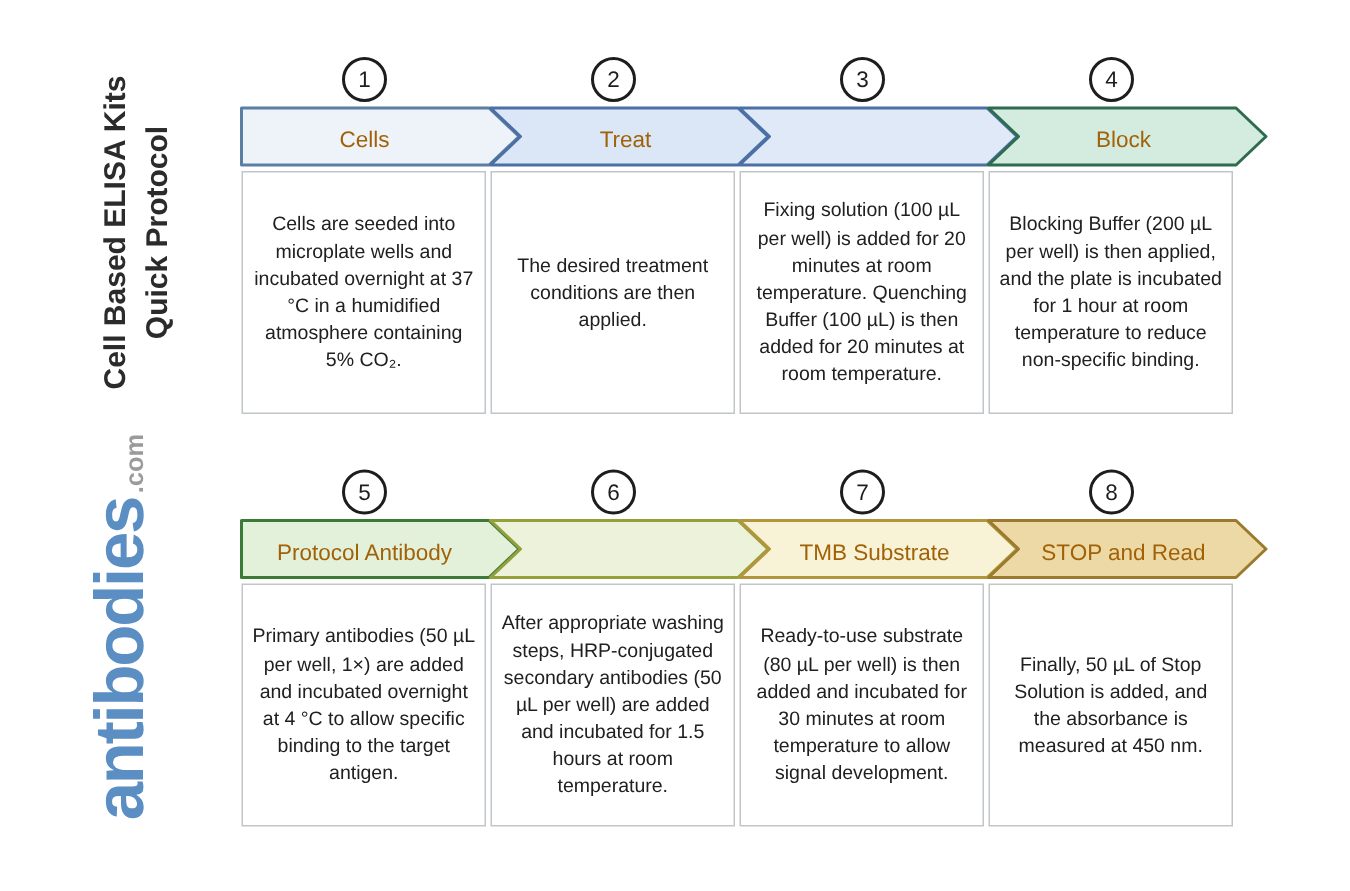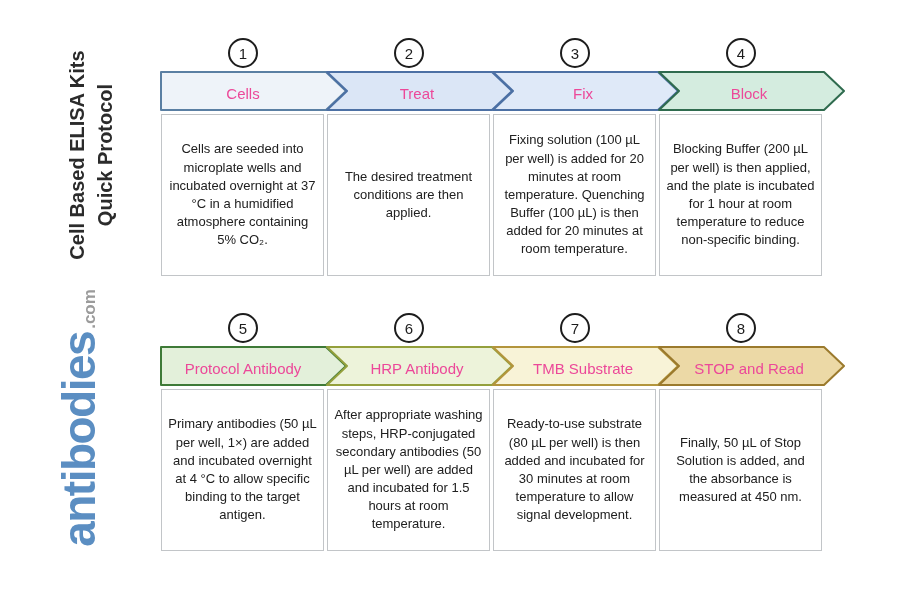--- a/index.html
+++ b/index.html
@@ -85,21 +85,21 @@
   .arrow-label {
     position: absolute;
     left: 0;
     top: 33px;
     width: 166px;
     height: 44px;
     display: flex;
     align-items: center;
     justify-content: center;
     font-size: 15px;
-    color: #ec4899;
+    color: #a16207;
     box-sizing: border-box;
     pointer-events: none;
   }
   .notched .arrow-label { padding-left: 16px; }
 
   .desc-box {
     position: absolute;
     left: 1px;
     top: 76px;
     width: 163px;
@@ -163,21 +163,20 @@
       </div>
     </div>
 
     <div class="step notched" style="left:332px; z-index:3;">
       <div class="circle">
         <span>3</span>
       </div>
       <svg class="arrow-svg" viewBox="0 0 188 40">
         <polygon points="1,1 166,1 186,20 166,39 1,39 21,20" stroke-width="2" stroke-linejoin="round" style="fill: rgb(223, 233, 248); stroke: rgb(76, 112, 164);"></polygon>
       </svg>
-      <div class="arrow-label">Fix</div>
       <div class="desc-box">
         <p>Fixing solution (100 µL per well) is added for 20 minutes at room temperature. Quenching Buffer (100 µL) is then added for 20 minutes at room temperature.</p>
       </div>
     </div>
 
     <div class="step notched" style="left:498px; z-index:4;">
       <div class="circle">
         <span>4</span>
       </div>
       <svg class="arrow-svg" viewBox="0 0 188 40">
@@ -206,21 +205,20 @@
       </div>
     </div>
 
     <div class="step notched" style="left:166px; z-index:2;">
       <div class="circle">
         <span>6</span>
       </div>
       <svg class="arrow-svg" viewBox="0 0 188 40">
         <polygon points="1,1 166,1 186,20 166,39 1,39 21,20" stroke-width="2" stroke-linejoin="round" style="fill: rgb(237, 243, 218); stroke: rgb(148, 160, 60);"></polygon>
       </svg>
-      <div class="arrow-label">HRP Antibody</div>
       <div class="desc-box">
         <p>After appropriate washing steps, HRP-conjugated secondary antibodies (50 µL per well) are added and incubated for 1.5 hours at room temperature.</p>
       </div>
     </div>
 
     <div class="step notched" style="left:332px; z-index:3;">
       <div class="circle">
         <span>7</span>
       </div>
       <svg class="arrow-svg" viewBox="0 0 188 40">

